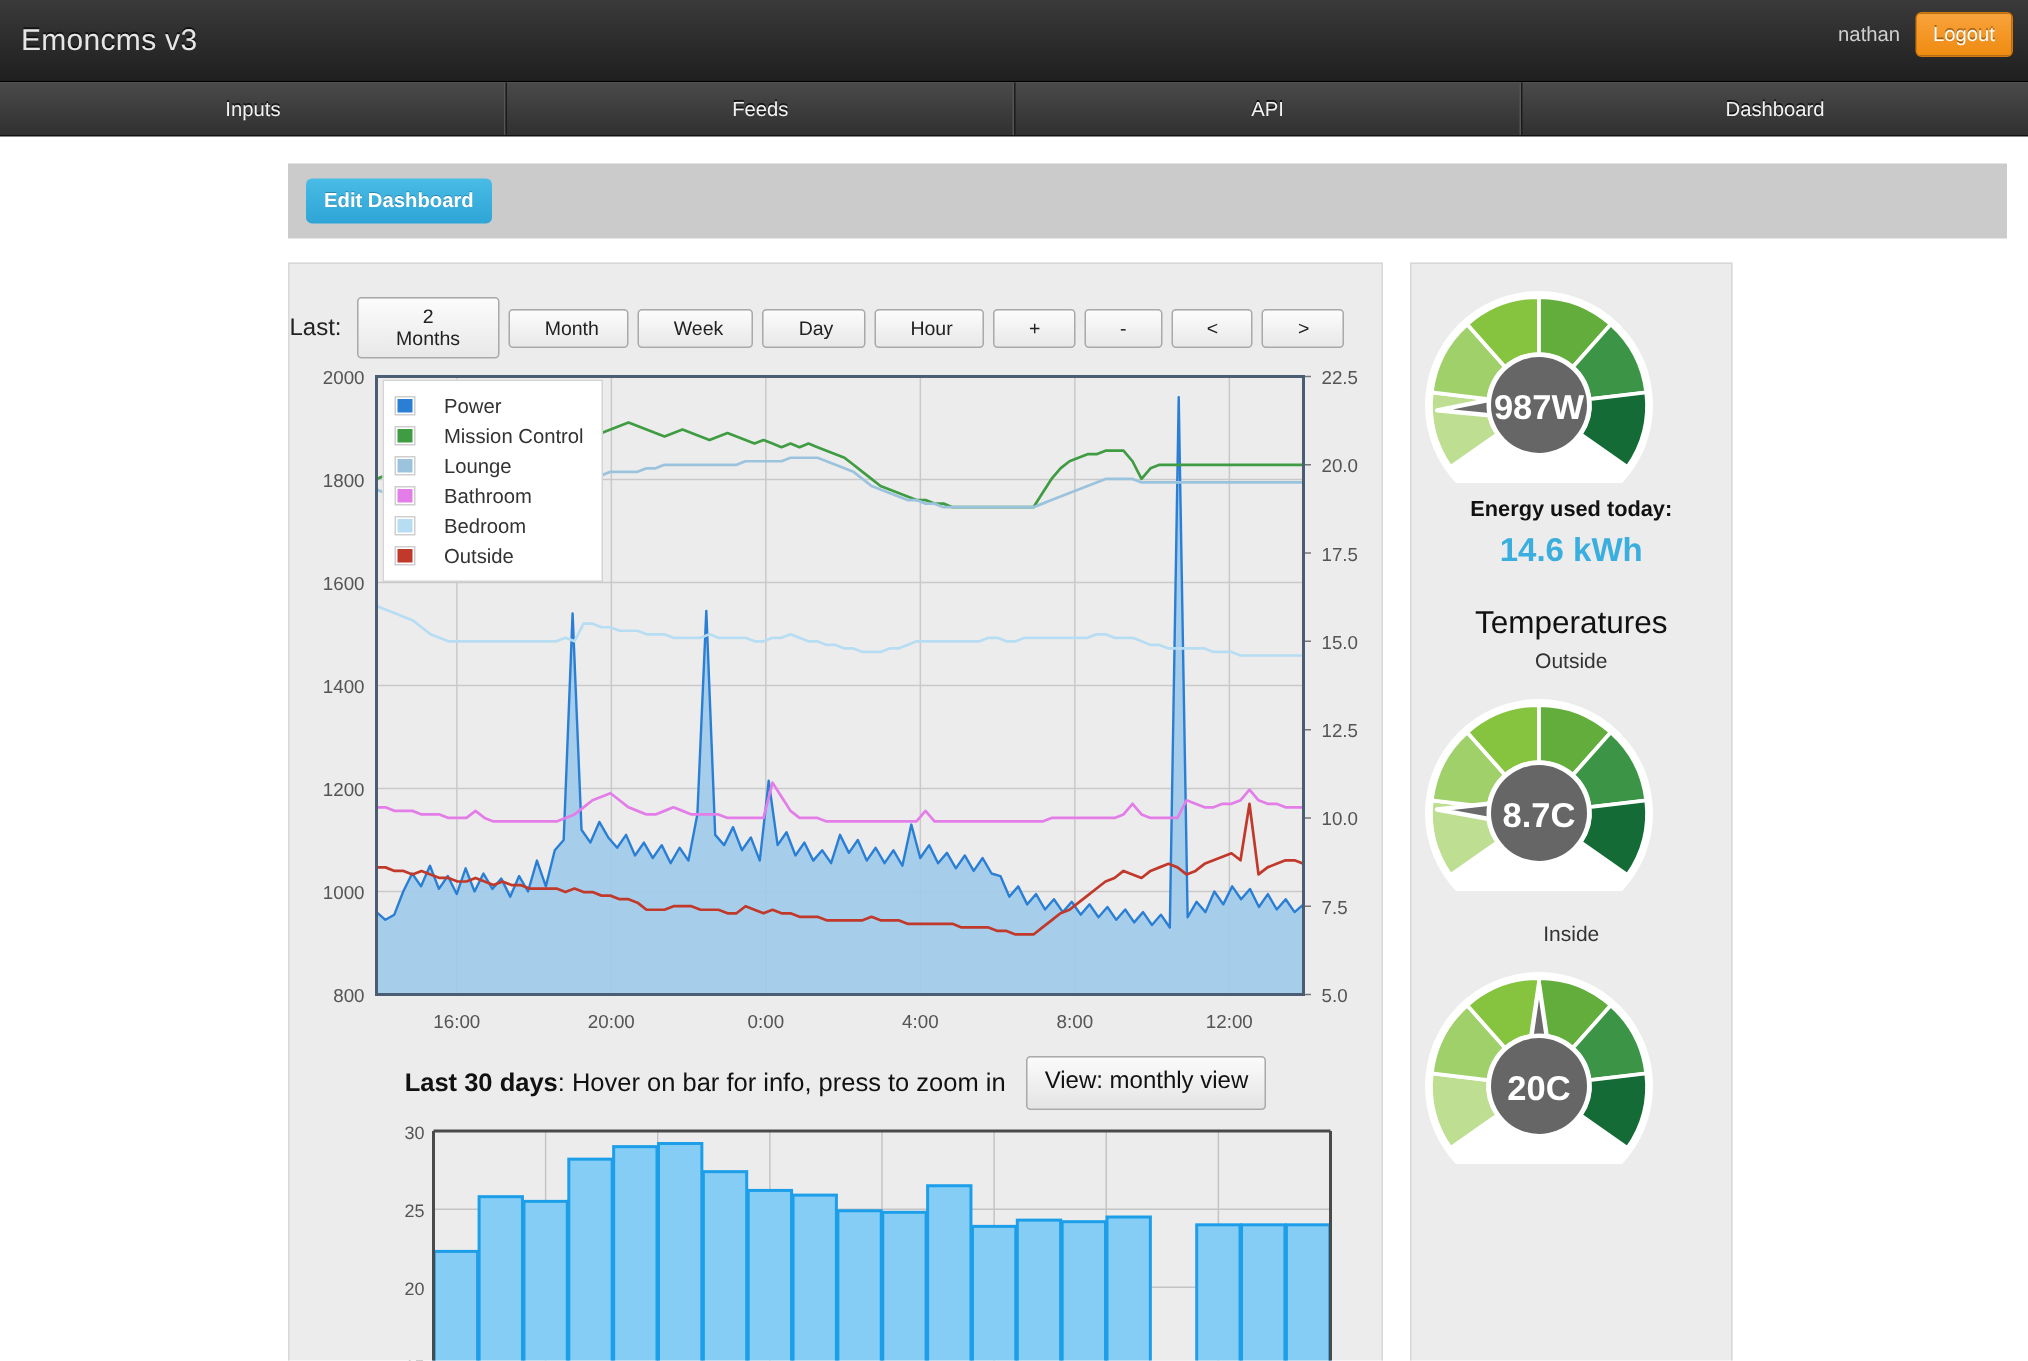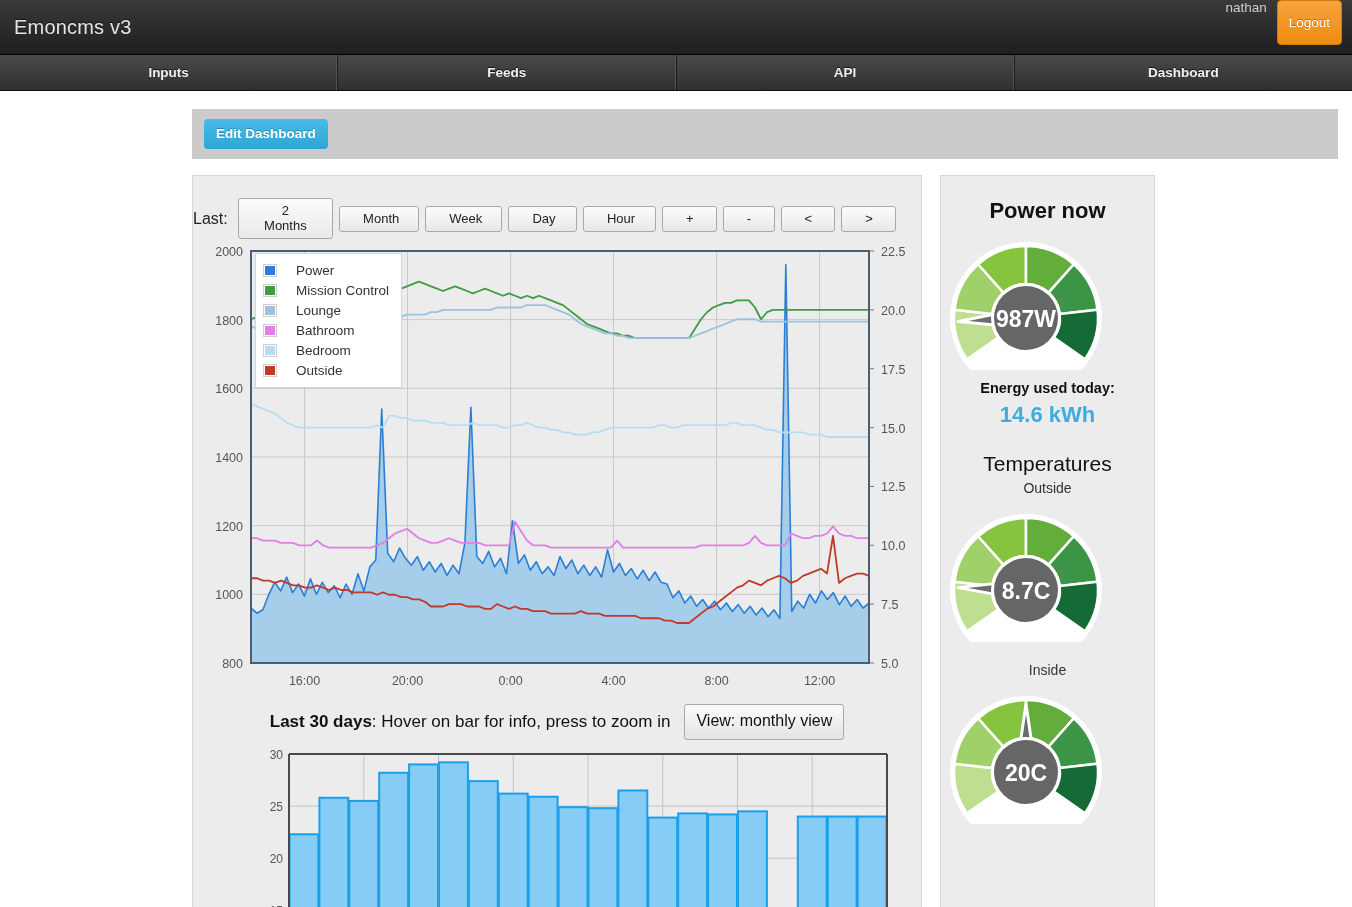--- a/index.html
+++ b/index.html
@@ -21,21 +21,21 @@
   }
   .brand {
     color: #e6e6e6;
     font-size: 20px;
     padding-left: 14px;
     letter-spacing: .2px;
     text-shadow: 0 -1px 0 rgba(0,0,0,.6);
   }
   .topright {
     position: absolute; right: 10px; top: 0; height: 45px;
-    display: flex; gap: 10px;
+    display: flex; align-items: center; gap: 10px;
   }
   .username { color: #cfcfcf; font-size: 13.5px; }
   .logout-btn {
     background: #f0931e;
     background: linear-gradient(to bottom,#f8a33c 0%, #ef8b10 100%);
     color: #fff; font-size: 13.5px;
     border: 1px solid #d4790a;
     border-radius: 4px;
     padding: 6px 11px 7px;
     cursor: pointer;
@@ -45,21 +45,21 @@
   
   .navbar {
     height: 36px; width: 100%;
     background: linear-gradient(to bottom,#4a4a4a 0%, #303030 100%);
     display: flex;
     border-bottom: 1px solid #111;
   }
   .navitem {
     flex: 1 1 0;
     display: flex; align-items: center; justify-content: center;
-    color: #f2f2f2; font-size: 13.5px; font-weight: bold;
+    color: #f2f2f2; font-size: 13.5px; font-weight: normal;
     border-right: 1px solid #1b1b1b;
     box-shadow: inset -1px 0 0 #555;
     cursor: pointer;
     text-shadow: 0 -1px 0 rgba(0,0,0,.7);
   }
   .navitem:last-child { border-right: none; box-shadow: none; }
 
   
   .page {
     padding: 18px 0 0 0;
@@ -343,21 +343,20 @@
               <rect x="664.6" y="70.54545454545455" width="28.9" height="109.45454545454545" fill="#85cdf5" stroke="#1d9ee8" stroke-width="2"></rect>
               <line x1="96" y1="8" x2="694" y2="8" stroke="#4a4a4a" stroke-width="2"></line>
               <line x1="96" y1="8" x2="96" y2="180" stroke="#4a4a4a" stroke-width="2"></line>
               <line x1="694" y1="8" x2="694" y2="180" stroke="#4a4a4a" stroke-width="2"></line>
             </svg>
           <div class="energy-label">Energy</div>
         </div>
       </div>
 
       <div class="panel right-panel">
-        <div class="rp-title">Power now</div>
         <div class="gaugewrap">
           <svg id="gauge-power" width="170" height="140">
               <circle cx="85" cy="88" r="76" fill="#ffffff"></circle>
               <path d="M26.021052811192575 129.2975034172753 A72 72 0 0 1 13.486838242580106 79.64131018298342 L51.229895836773935 84.05284091974217 A34 34 0 0 0 57.14883049417427 107.50159883593555 Z" fill="#bede92" stroke="#ffffff" stroke-width="2.5"></path>
               <path d="M13.486838242580106 79.64131018298342 A72 72 0 0 1 37.134697675796474 34.21419487064829 L62.396940569126116 62.60114757780614 A34 34 0 0 0 51.229895836773935 84.05284091974217 Z" fill="#9fd06a" stroke="#ffffff" stroke-width="2.5"></path>
               <path d="M37.134697675796474 34.21419487064829 A72 72 0 0 1 84.99999999999997 16 L84.99999999999999 54 A34 34 0 0 0 62.396940569126116 62.60114757780614 Z" fill="#86c440" stroke="#ffffff" stroke-width="2.5"></path>
               <path d="M85 16 A72 72 0 0 1 132.86530232420353 34.21419487064829 L107.60305943087388 62.60114757780614 A34 34 0 0 0 85 54 Z" fill="#63ad3c" stroke="#ffffff" stroke-width="2.5"></path>
               <path d="M132.86530232420353 34.21419487064828 A72 72 0 0 1 156.51316175741988 79.6413101829834 L118.77010416322605 84.05284091974217 A34 34 0 0 0 107.60305943087388 62.60114757780613 Z" fill="#3c9447" stroke="#ffffff" stroke-width="2.5"></path>
               <path d="M156.51316175741988 79.6413101829834 A72 72 0 0 1 143.9789471888074 129.2975034172753 L112.85116950582574 107.50159883593555 A34 34 0 0 0 118.77010416322605 84.05284091974217 Z" fill="#146b35" stroke="#ffffff" stroke-width="2.5"></path>
               <path d="M17.093191636688985 91.55884502452018 L85.52335956242943 97.98629534754573 L84.47664043757055 78.01370465245427 Z" fill="#6b6b6b" stroke="#ffffff" stroke-width="3" stroke-linejoin="round"></path>

